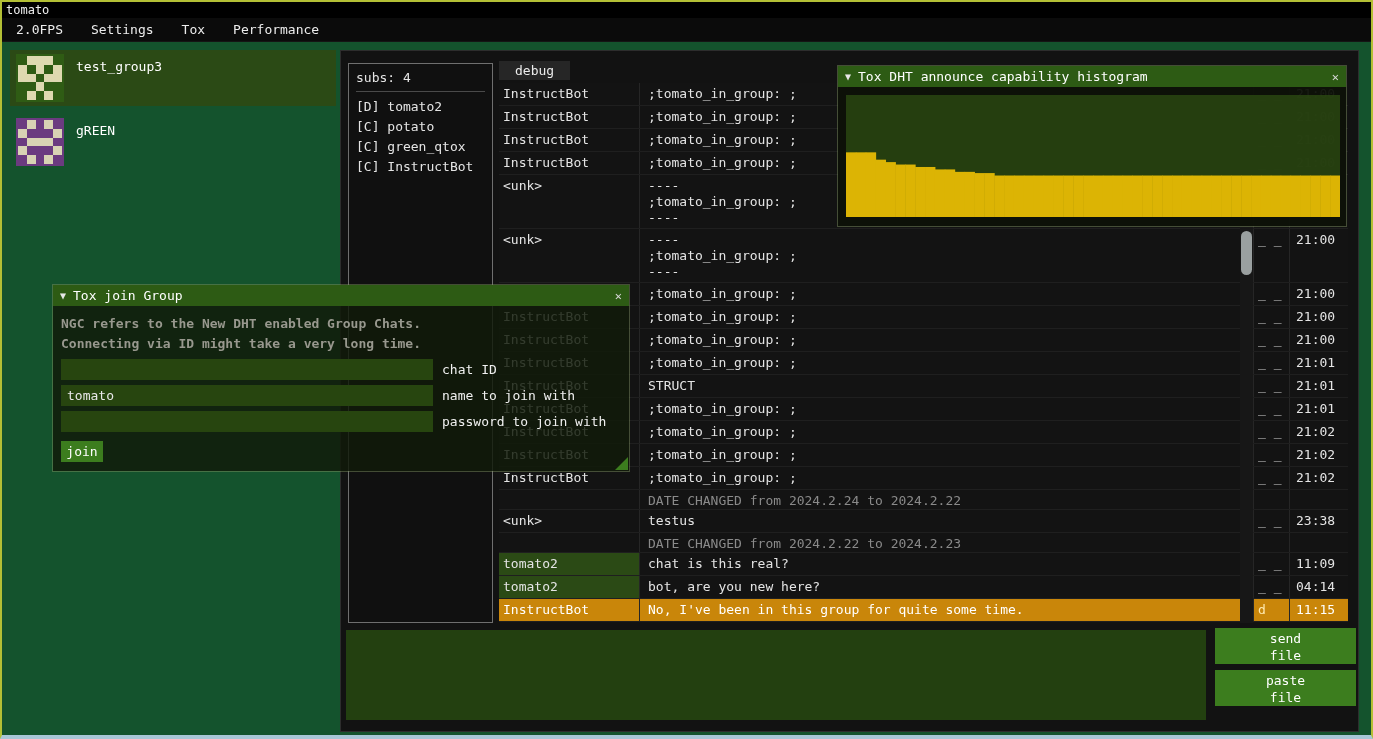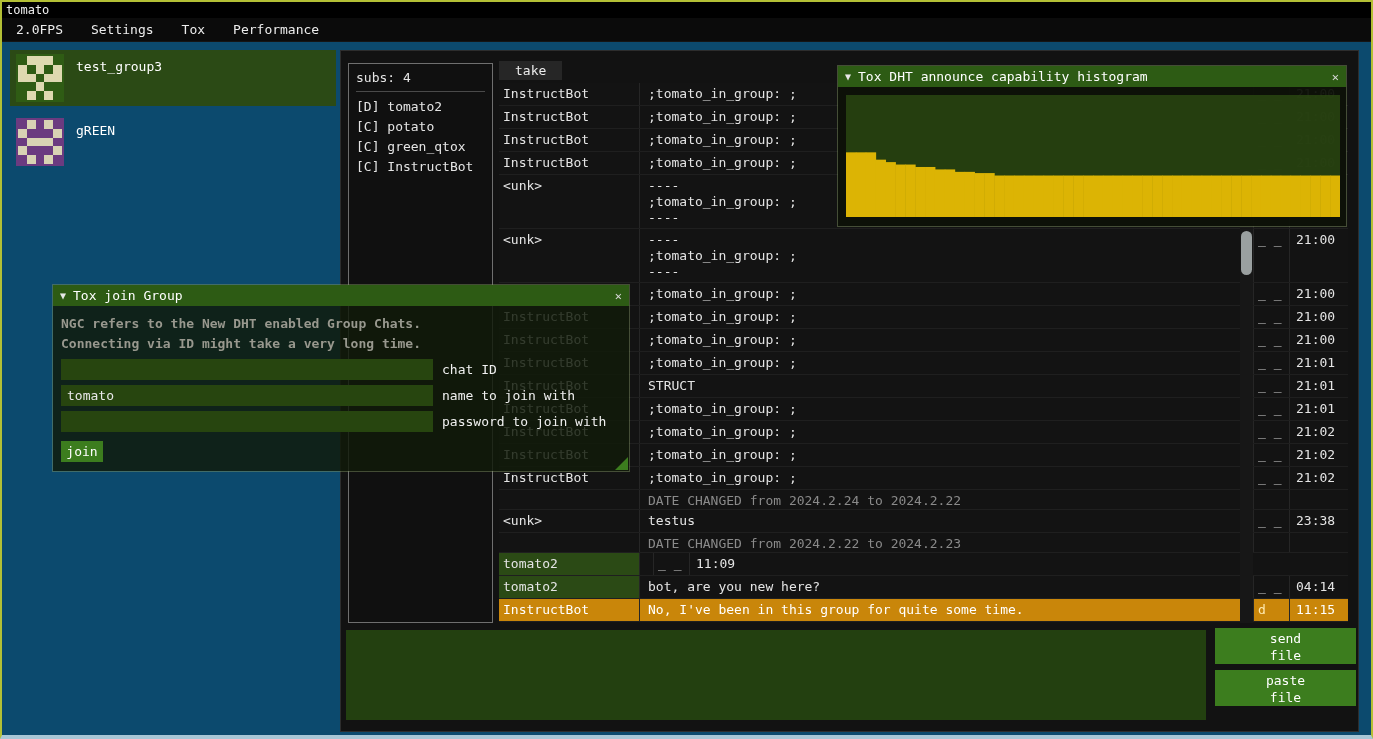--- a/index.html
+++ b/index.html
@@ -1,19 +1,19 @@
 <!DOCTYPE html>
 <html><head>
 <meta charset="utf-8">
 <style>
   * { margin:0; padding:0; box-sizing:border-box; }
   html,body { width:1373px; height:739px; background:#000; overflow:hidden; }
   body { font-family:"DejaVu Sans Mono", monospace; font-size:13px; color:#e4e4e4; }
 
-  #app { position:relative; width:1373px; height:739px; background:#0c4a6e;
+  #app { position:relative; width:1373px; height:739px; background:#14532d;
          border:2px solid #b3bf35; border-bottom:4px solid #a8c6d6; }
 
   .titlebar { position:absolute; left:0; top:0; right:0; height:16px; background:#000;
               font-size:12px; line-height:16px; padding-left:4px; color:#eee; }
 
   .menubar { position:absolute; left:0; top:16px; right:0; height:24px; background:#0b0b0b;
              display:flex; align-items:center; border-bottom:1px solid #151515; }
   .menu-item { padding:0 14px; height:24px; line-height:24px; color:#ececec; }
 
   .contacts { position:absolute; left:0; top:40px; width:336px; bottom:1px; }
@@ -167,21 +167,21 @@
       <hr class="subs-sep">
       <div>
           <div class="member">[D] tomato2</div>
           <div class="member">[C] potato</div>
           <div class="member">[C] green_qtox</div>
           <div class="member">[C] InstructBot</div>
         </div>
     </div>
 
     <div class="tabbar">
-      <div class="tab">take</div>
+      <div class="tab">debug</div>
     </div>
 
     <div class="chatlog">
         <div class="chat-row">
           <div class="c-name">InstructBot</div>
           <div class="c-msg">;tomato_in_group: ;</div>
           <div class="c-gap"></div>
           <div class="c-flags">_ _</div>
           <div class="c-time">21:00</div>
         </div>
@@ -303,20 +303,21 @@
         </div>
         <div class="chat-row date-row">
           <div class="c-name"></div>
           <div class="c-msg">DATE CHANGED from 2024.2.22 to 2024.2.23</div>
           <div class="c-gap"></div>
           <div class="c-flags"></div>
           <div class="c-time"></div>
         </div>
         <div class="chat-row green-name">
           <div class="c-name">tomato2</div>
+          <div class="c-msg">chat is this real?</div>
           <div class="c-gap"></div>
           <div class="c-flags">_ _</div>
           <div class="c-time">11:09</div>
         </div>
         <div class="chat-row green-name">
           <div class="c-name">tomato2</div>
           <div class="c-msg">bot, are you new here?</div>
           <div class="c-gap"></div>
           <div class="c-flags">_ _</div>
           <div class="c-time">04:14</div>

